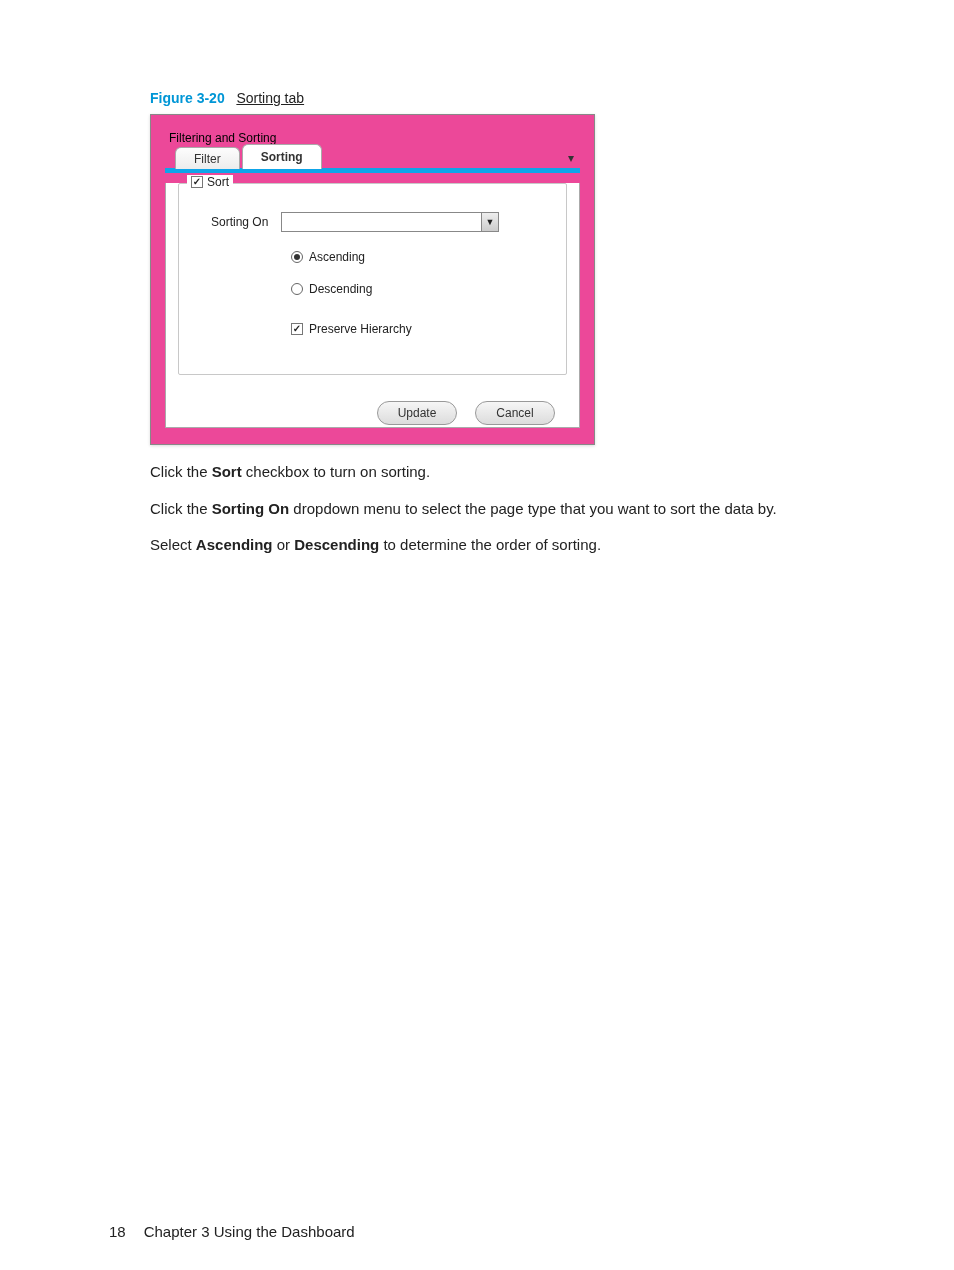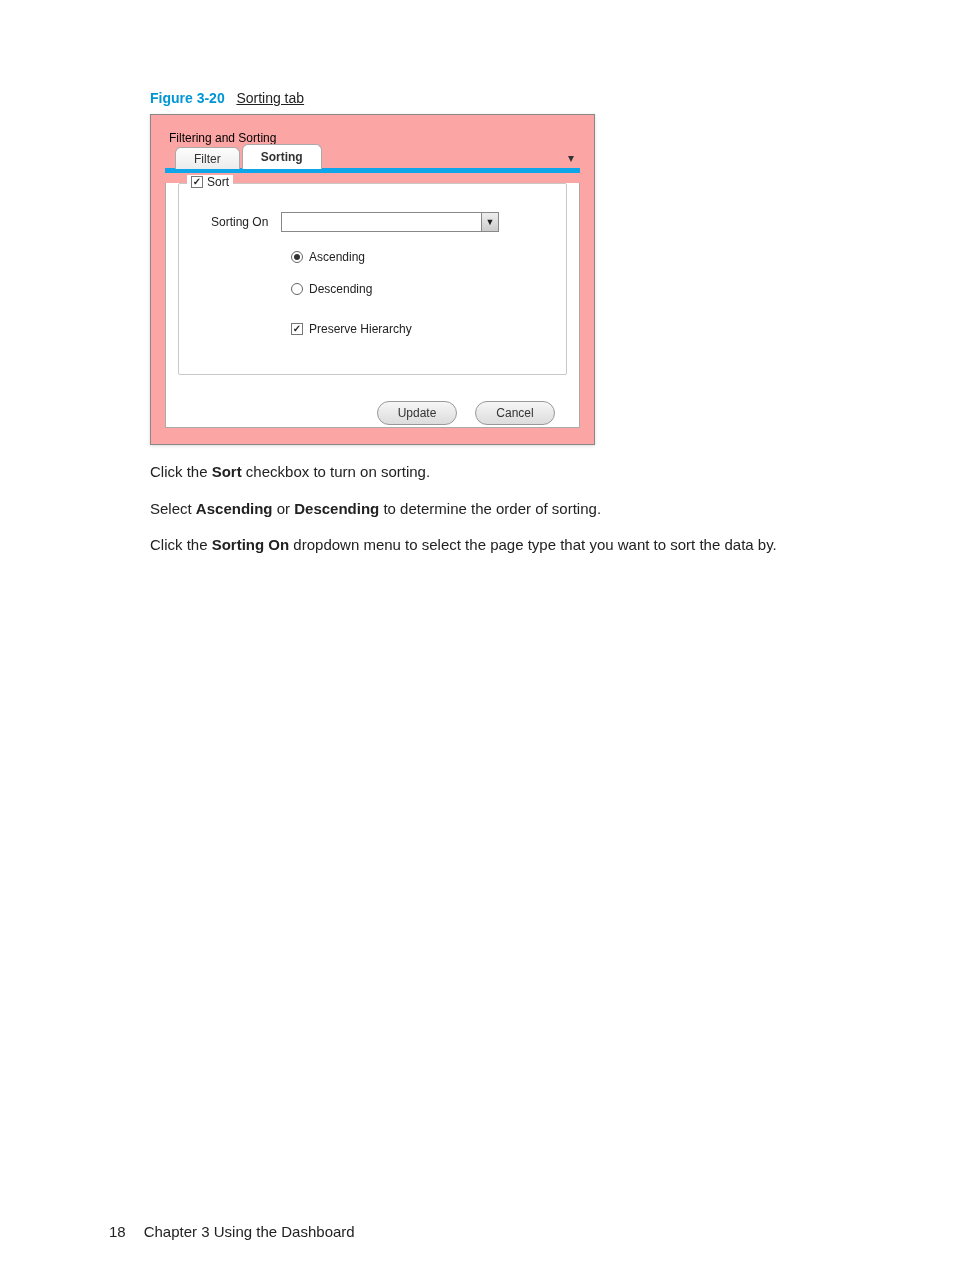--- a/index.html
+++ b/index.html
@@ -63,21 +63,21 @@
     align-items: center;
     justify-content: center;
     font-family: Arial;
     font-size: 11px;
     font-weight: bold;
     color: #333;
     cursor: pointer;
   }
   .dialog-body {
     padding: 10px 14px 16px 14px;
-    background: #fca5a5;
+    background: #ec4899;
   }
   .group-label {
     font-size: 12px;
     margin: 6px 4px 2px 4px;
     color: #000;
   }
   .tabstrip {
     display: flex;
     align-items: flex-end;
     padding-left: 10px;
@@ -324,24 +324,24 @@
           </div>
         </div>
       </div>
     </div>
   </div>
 
   <p class="body-text">
     <span>Click the </span><b>Sort</b><span> checkbox to turn on sorting.</span>
   </p>
   <p class="body-text">
-    <span>Select </span><b>Ascending</b><span> or </span><b>Descending</b><span> to determine the order of sorting.</span>
+    <span>Click the </span><b>Sorting On</b><span> dropdown menu to select the page type that you want to sort the data by.</span>
   </p>
   <p class="body-text">
-    <span>Click the </span><b>Sorting On</b><span> dropdown menu to select the page type that you want to sort the data by.</span>
+    <span>Select </span><b>Ascending</b><span> or </span><b>Descending</b><span> to determine the order of sorting.</span>
   </p>
 
   <div class="footer">
     <span>18</span>
     <span>Chapter 3   Using the Dashboard</span>
   </div>
 
 </div>
 
 </body></html>

